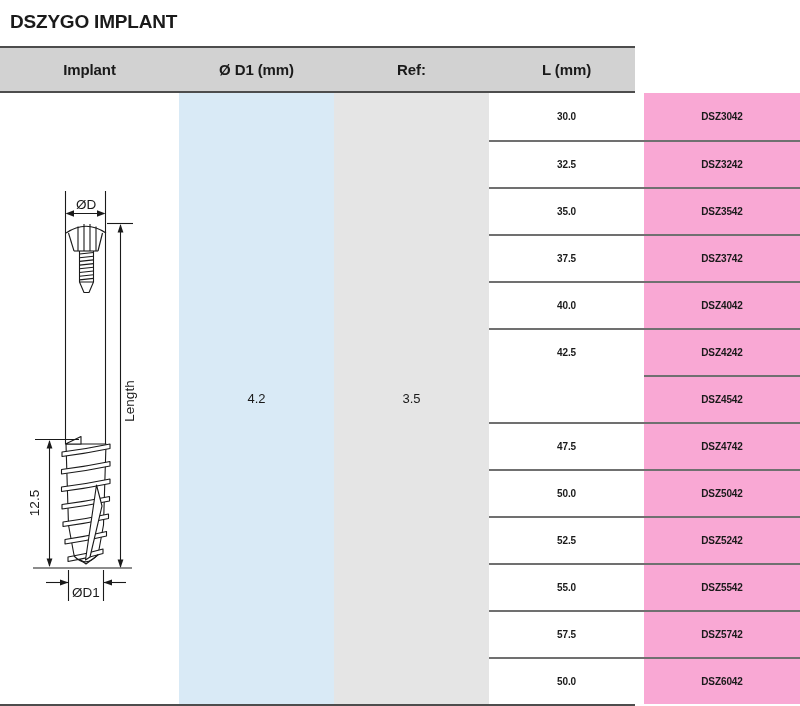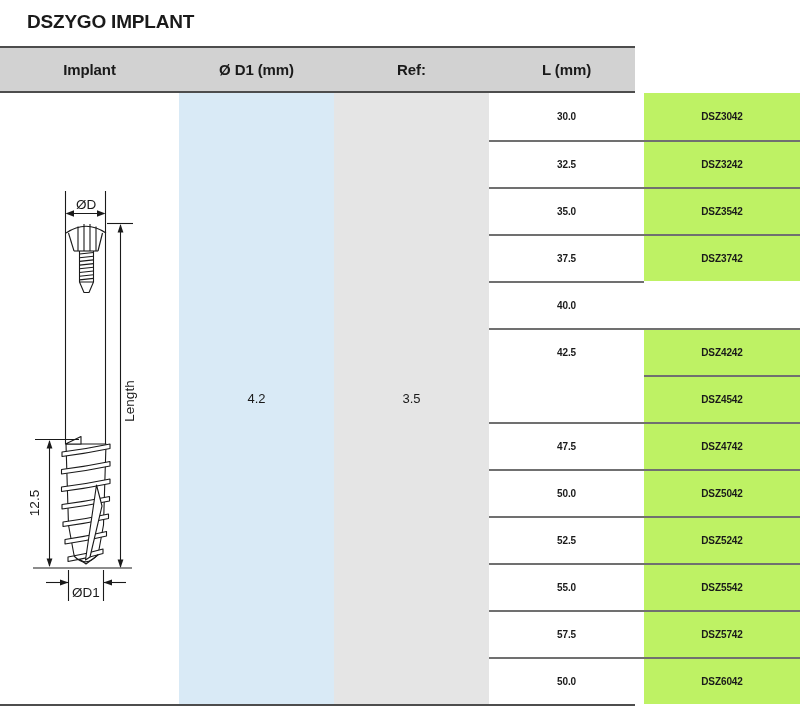--- a/index.html
+++ b/index.html
@@ -3,21 +3,21 @@
 <meta charset="utf-8">
 <style>
   html,body{margin:0;padding:0;}
   body{
     width:800px;height:706px;background:#ffffff;
     font-family:"Liberation Sans",sans-serif;color:#1a1a1a;
     -webkit-font-smoothing:antialiased;
   }
   .page{position:relative;width:800px;height:706px;overflow:hidden;background:#fff;}
   .title{
-    position:absolute;top:11px;left:27px;
+    position:absolute;top:11px;left:10px;
     font-size:19px;font-weight:700;letter-spacing:-0.2px;white-space:nowrap;
   }
   .spec-table{
     position:absolute;top:46px;left:0;width:635px;
     border-top:2px solid #4d4d4d;border-bottom:2px solid #4d4d4d;
   }
   .thead{
     display:grid;grid-template-columns:179px 155px 155px 155px 156px;
     height:43px;background:#d2d2d2;border-bottom:2px solid #4d4d4d;
   }
@@ -28,21 +28,21 @@
   .tbody{
     display:grid;grid-template-columns:179px 155px 155px 155px 156px;
     grid-auto-rows:47px;
   }
   .implant-cell{grid-column:1;grid-row:1 / span 13;position:relative;}
   .implant-cell svg{display:block;}
   .d-cell{grid-column:2;grid-row:1 / span 13;background:#d9eaf6;}
   .d1-cell{grid-column:3;grid-row:1 / span 13;background:#e5e5e5;}
   .vcell{display:flex;align-items:center;justify-content:center;font-weight:400;font-size:13px;}
   .l-cell{grid-column:4;}
-  .ref-cell{grid-column:5;background:#bef264;}
+  .ref-cell{grid-column:5;background:#f9a8d4;}
   .l-cell,.ref-cell{
     display:flex;align-items:center;justify-content:center;
     font-weight:700;font-size:10px;letter-spacing:-0.1px;
     border-top:2px solid #707070;box-sizing:border-box;
   }
   .nb{border-top:none;}
   
   .dln{stroke:#1a1a1a;stroke-width:1.1;fill:none;}
   .dfill{stroke:#1a1a1a;stroke-width:1.1;fill:#ffffff;stroke-linejoin:round;}
   .darrow{fill:#1a1a1a;stroke:none;}
@@ -147,20 +147,21 @@
       <div class="l-cell" style="grid-row:2">32.5</div>
       <div class="ref-cell" style="grid-row:2">DSZ3242</div>
 
       <div class="l-cell" style="grid-row:3">35.0</div>
       <div class="ref-cell" style="grid-row:3">DSZ3542</div>
 
       <div class="l-cell" style="grid-row:4">37.5</div>
       <div class="ref-cell" style="grid-row:4">DSZ3742</div>
 
       <div class="l-cell" style="grid-row:5">40.0</div>
+      <div class="ref-cell" style="grid-row:5">DSZ4042</div>
 
       <div class="l-cell" style="grid-row:6">42.5</div>
       <div class="ref-cell" style="grid-row:6">DSZ4242</div>
 
       <div class="ref-cell" style="grid-row:7">DSZ4542</div>
 
       <div class="l-cell" style="grid-row:8">47.5</div>
       <div class="ref-cell" style="grid-row:8">DSZ4742</div>
 
       <div class="l-cell" style="grid-row:9">50.0</div>

